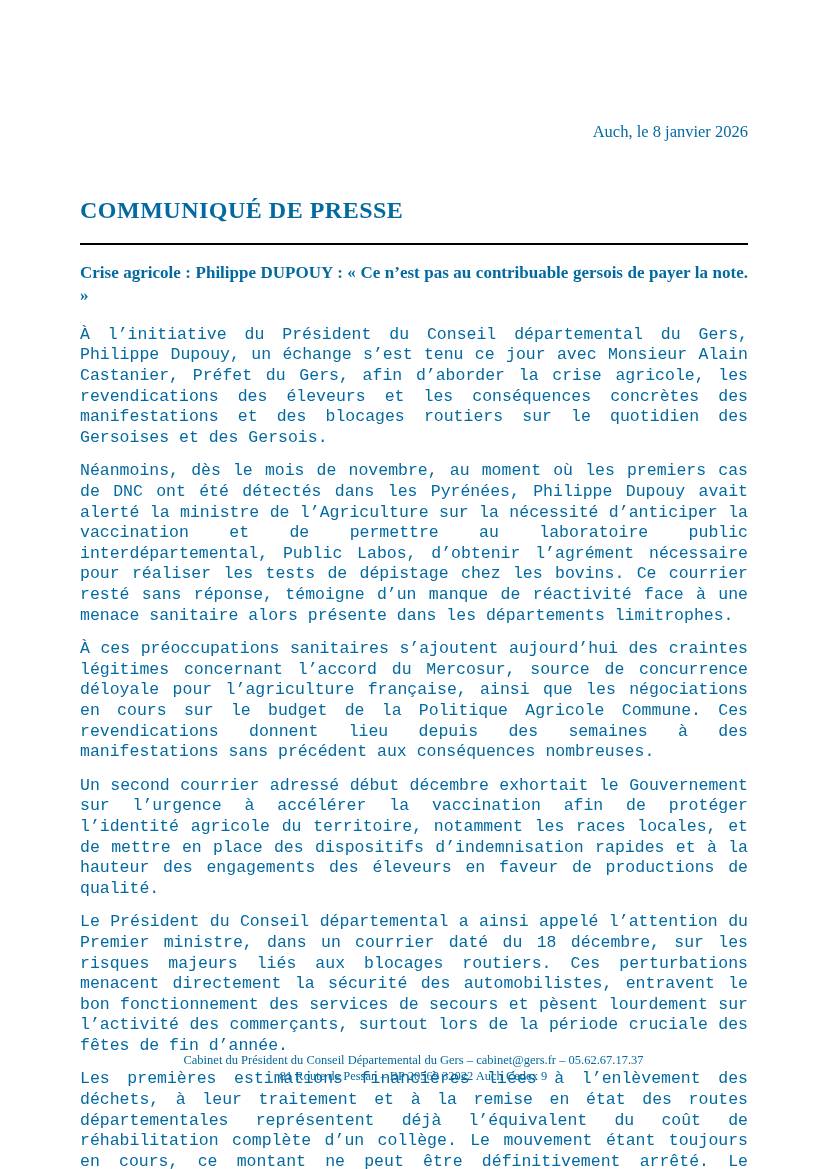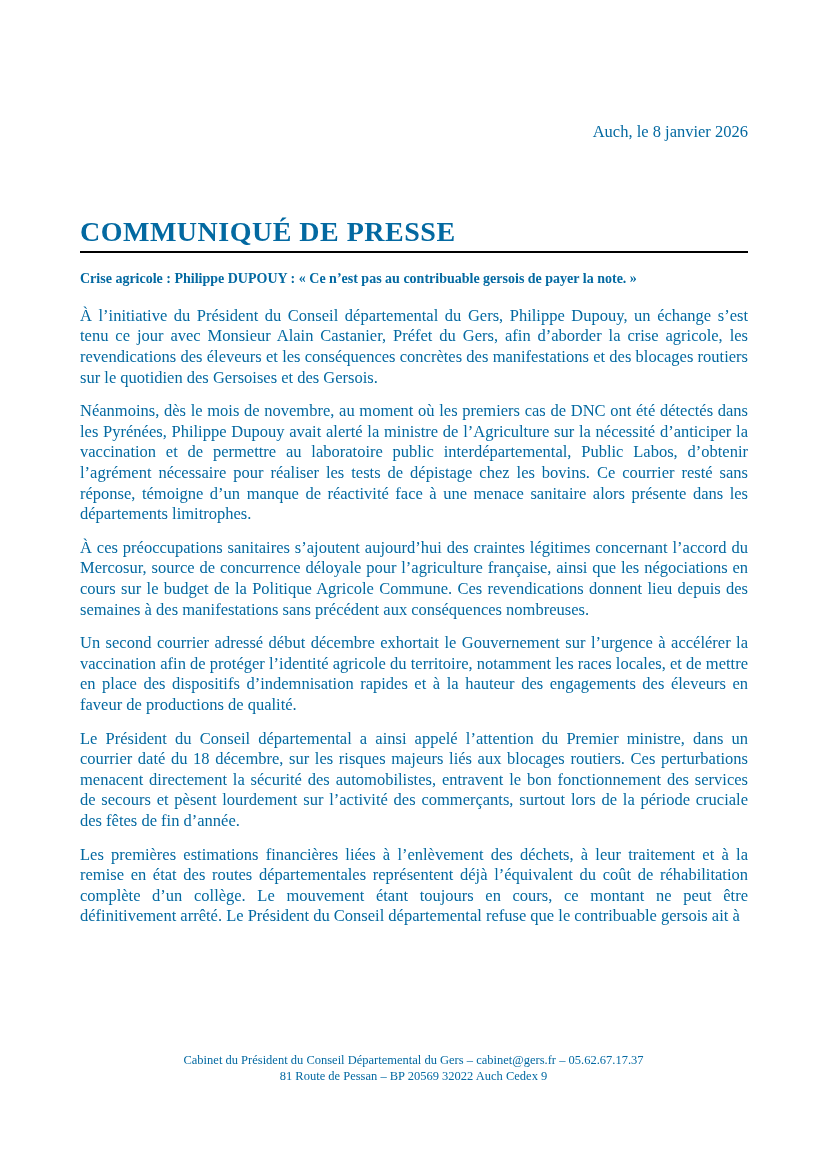--- a/index.html
+++ b/index.html
@@ -15,44 +15,45 @@
     padding: 0 79px 0 80px;
     overflow: hidden;
   }
   .date-line {
     padding-top: 122px;
     text-align: right;
     font-size: 16.5px;
     line-height: 20px;
   }
   .title {
-    margin-top: 76px;
-    font-size: 28px;
+    margin-top: 56px;
+    font-size: 24px;
     font-weight: bold;
     letter-spacing: 0.5px;
     line-height: 1;
-    padding-bottom: 5px;
+    padding-bottom: 21px;
     border-bottom: 2px solid #000000;
     font-family: "Liberation Serif", serif;
   }
   .headline {
     margin-top: 17px;
-    font-size: 14px;
+    font-size: 17px;
     font-weight: bold;
     line-height: 1.35;
     text-align: justify;
   }
   .body-text {
     margin-top: 17px;
   }
   .body-text p {
     font-size: 16.5px;
     line-height: 20.6px;
     text-align: justify;
     margin: 0 0 13px 0;
+    font-family: Liberation Mono, monospace;
   }
   .footer {
     position: absolute;
     left: 0;
     right: 0;
     bottom: 85px;
     text-align: center;
     font-size: 12.5px;
     line-height: 16px;
   }

